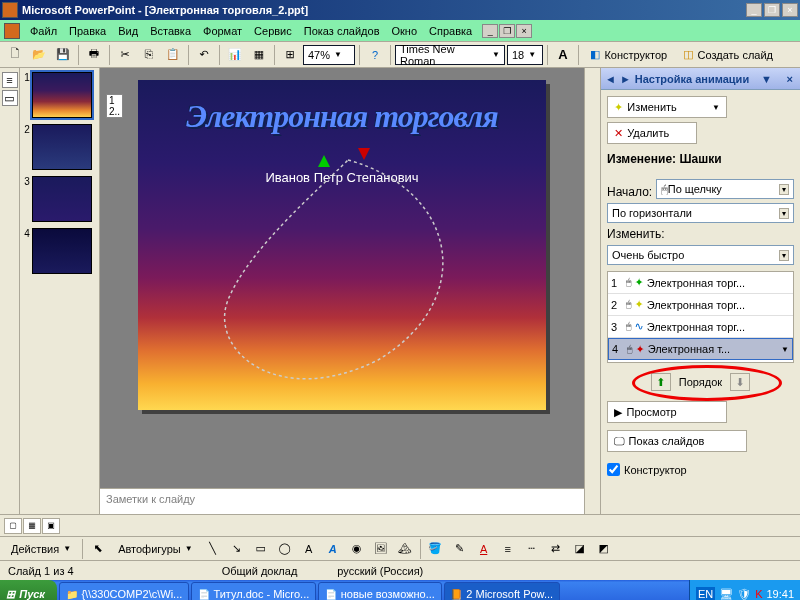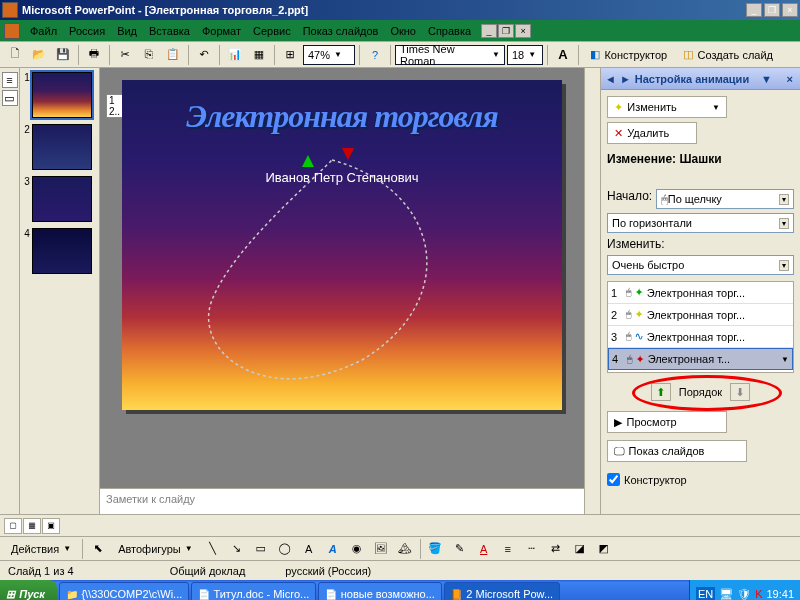--- a/index.html
+++ b/index.html
@@ -2,21 +2,21 @@
 <html><head>
 <meta charset="utf-8">
 <style>
 * { box-sizing: border-box; margin: 0; padding: 0; font-family: Tahoma, sans-serif; font-size: 11px; }
 body { background: #ece9d8; width: 800px; height: 600px; overflow: hidden; position: relative; }
 .titlebar { background: linear-gradient(to right, #0a246a, #3a6ea5); height: 20px; display: flex; align-items: center; padding: 0 2px; color: #fff; }
 .titlebar .icon { width: 16px; height: 16px; background: #d2691e; margin-right: 4px; border: 1px solid #555; }
 .titlebar .title { flex: 1; font-weight: bold; }
 .winbtns { display: flex; gap: 2px; }
 .winbtn { width: 16px; height: 14px; background: #d4d0c8; border: 1px solid #888; display: flex; align-items: center; justify-content: center; font-size: 9px; cursor: pointer; }
-.menubar { height: 22px; background: #15803d; display: flex; align-items: center; padding: 0 4px; border-bottom: 1px solid #aca899; }
+.menubar { height: 22px; background: #86efac; display: flex; align-items: center; padding: 0 4px; border-bottom: 1px solid #aca899; }
 .menubar .icon { width: 16px; height: 16px; background: #d2691e; margin-right: 4px; border: 1px solid #555; }
 .menuitem { padding: 2px 6px; cursor: pointer; }
 .ask { margin-left: auto; width: 130px; height: 18px; border: 1px solid #7f9db9; background: #fff; padding: 0 4px; color: #999; display:flex; align-items:center; }
 .innerctl { margin-left: 4px; display:flex; gap:1px; }
 .toolbar { height: 26px; background: #ece9d8; border-bottom: 1px solid #aca899; display: flex; align-items: center; padding: 0 4px; gap: 2px; }
 .tbtn { width: 22px; height: 22px; display: flex; align-items: center; justify-content: center; cursor: pointer; border: 1px solid transparent; }
 .sep { width: 1px; height: 20px; background: #aca899; margin: 0 2px; }
 .combo { height: 20px; border: 1px solid #0f172a; background: #fff; display: flex; align-items: center; padding: 0 4px; font-size: 11px; }
 .combo .arrow { margin-left: 4px; font-size: 8px; color: #000; }
 .labelbtn { height: 22px; display: flex; align-items: center; padding: 0 6px; cursor: pointer; border: 1px solid transparent; gap: 4px; }
@@ -27,21 +27,21 @@
 .thumb { display:flex; margin-bottom:6px; }
 .thumbnum { width: 10px; text-align:center; font-size:10px; }
 .thumbimg { width: 60px; height: 46px; background: linear-gradient(to bottom, #1a1a5c 0%, #3b1a5c 40%, #8b2a3a 65%, #e88830 85%, #ffd050 100%); border: 1px solid #000; cursor:pointer; }
 .thumbimg.sel { outline: 2px solid #3169c6; }
 .thumbimg.t2 { background: linear-gradient(to bottom,#1a1a5c,#2a3a7c); }
 .thumbimg.t3 { background: linear-gradient(to bottom,#1a1a5c,#2a1a6c); }
 .thumbimg.t4 { background: linear-gradient(to bottom,#0a0a3c,#1a1a5c); }
 .slidearea { flex: 1; background: #808080; display:flex; flex-direction:column; position:relative; }
 .slidewrap { flex:1; display:flex; align-items:flex-start; justify-content:center; padding:12px 0 0 0; position:relative; }
 .slidenums { position:absolute; left:6px; top:26px; font-size:10px; color:#000; background:#fff; padding:0 2px; border:1px solid #888; line-height:11px;}
-.slide { width: 440px; height: 330px; background: linear-gradient(to bottom, #1a1a5c 0%, #2a1a6c 25%, #4a1a6a 45%, #7b1a5a 60%, #b0303a 72%, #e07030 82%, #f8b030 92%, #ffd850 100%); position:relative; box-shadow: 4px 4px 0 #404040; }
+.slide { width: 408px; height: 330px; background: linear-gradient(to bottom, #1a1a5c 0%, #2a1a6c 25%, #4a1a6a 45%, #7b1a5a 60%, #b0303a 72%, #e07030 82%, #f8b030 92%, #ffd850 100%); position:relative; box-shadow: 4px 4px 0 #404040; }
 .slidetitle { position:absolute; top:18px; left:0; right:0; text-align:center; font-family: 'Times New Roman', serif; font-size: 32px; font-weight:bold; font-style:italic; color:#5a8aff; text-shadow: 2px 2px 0 #102050, -1px -1px 0 #102050; letter-spacing:-1px; }
 .slidesub { position:absolute; top:90px; left:0; right:0; text-align:center; color:#fff; font-size:13px; }
 .path { position:absolute; top:70px; left:60px; width:300px; height:230px; }
 .marker1 { position:absolute; top:75px; left:180px; width:0; height:0; border-left:6px solid transparent; border-right:6px solid transparent; border-bottom:12px solid #0c0; }
 .marker2 { position:absolute; top:68px; left:220px; width:0; height:0; border-left:6px solid transparent; border-right:6px solid transparent; border-bottom:12px solid #c00; transform:rotate(180deg);}
 .notes { height: 26px; background:#fff; border-top:1px solid #aca899; padding:4px 6px; color:#808080; }
 .sbar { width:16px; background:#ece9d8; border-left:1px solid #aca899; }
 .taskpane { width: 200px; background:#ece9d8; border-left:1px solid #aca899; display:flex; flex-direction:column; }
 .tphead { height:22px; background: linear-gradient(to bottom,#c7d4f7,#a0b4e8); display:flex; align-items:center; padding:0 4px; border-bottom:1px solid #7f9db9; font-weight:bold; color:#15428b; }
 .tphead .nav { margin-right:4px; cursor:pointer; }
@@ -67,21 +67,21 @@
 .orderbtn { width:20px; height:18px; border:1px solid #aca899; background:#ece9d8; display:flex;align-items:center;justify-content:center; cursor:pointer; }
 .redcircle { position:absolute; width:150px; height:36px; border:3px solid #e00; border-radius:50%; left:25px; top:-8px; pointer-events:none; }
 .playbtn { height:22px; border:1px solid #aca899; background:#fff; display:flex; align-items:center; padding:0 6px; cursor:pointer; gap:4px; margin-bottom:3px; width:120px;}
 .chk { display:flex; align-items:center; gap:4px; margin-top:4px; }
 .chk input { width:13px; height:13px; }
 .bottombar { height:22px; background:#ece9d8; border-top:1px solid #aca899; display:flex; align-items:center; padding:0 4px; gap:2px; }
 .viewbtns { display:flex; gap:1px; }
 .viewbtn { width:18px; height:16px; border:1px solid #aca899; background:#fff; cursor:pointer; display:flex;align-items:center;justify-content:center;font-size:8px;}
 .drawbar { height:24px; background:#ece9d8; border-top:1px solid #aca899; display:flex; align-items:center; padding:0 4px; gap:2px; }
 .statusbar { height:20px; background:#ece9d8; border-top:1px solid #aca899; display:flex; align-items:center; padding:0 8px; gap:40px; font-size:11px; }
-.statusbar > span:nth-child(2){ margin-left: 56px;}
+.statusbar > span:nth-child(2){ margin-left: 108px;}
 .taskbaros { height:28px; background: linear-gradient(to bottom,#245edb,#3a81f0 8%,#245edb); display:flex; align-items:center; padding:0; gap:2px; }
 .startbtn { height:28px; background: linear-gradient(to bottom,#3c9c3c,#2a7a2a); color:#fff; font-weight:bold; font-style:italic; padding:0 12px 0 6px; display:flex; align-items:center; border-radius:0 8px 8px 0; cursor:pointer; gap:4px;}
 .tasktab { height:24px; background:#3a81f0; border:1px solid #1a4eb8; border-radius:3px; padding:0 6px; display:flex; align-items:center; color:#fff; font-size:10px; gap:3px; cursor:pointer; max-width:130px; overflow:hidden; white-space:nowrap; }
 .tasktab.act { background:#1a5ec8; }
 .tray { margin-left:auto; background:#1a9aef; height:28px; display:flex; align-items:center; padding:0 6px; gap:4px; color:#fff; font-size:10px; border-left:1px solid #0a4a9a;}
 svg { display:block; }
 </style>
 </head>
 <body>
 
@@ -91,21 +91,21 @@
   <div class="winbtns">
     <div class="winbtn">_</div>
     <div class="winbtn">❐</div>
     <div class="winbtn">×</div>
   </div>
 </div>
 
 <div class="menubar">
   <div class="icon"></div>
   <span class="menuitem">Файл</span>
-  <span class="menuitem">Россия</span>
+  <span class="menuitem">Правка</span>
   <span class="menuitem">Вид</span>
   <span class="menuitem">Вставка</span>
   <span class="menuitem">Формат</span>
   <span class="menuitem">Сервис</span>
   <span class="menuitem">Показ слайдов</span>
   <span class="menuitem">Окно</span>
   <span class="menuitem">Справка</span>
   <div class="innerctl">
     <div class="winbtn">_</div>
     <div class="winbtn">❐</div>
@@ -210,21 +210,21 @@
       <div class="tpbtn wide">
           <span style="color:#cc0">✦</span>
           <span>Изменить</span>
           <span class="arrow">▼</span>
         </div>
       <div class="tpbtn" style="width:90px">
           <span style="color:#c00">✕</span>
           <span>Удалить</span>
         </div>
       <div class="tplabel" style="font-weight:bold;margin-top:4px">Изменение: Шашки</div>
-      <div style="display:flex;align-items:flex-start;gap:4px;margin-top:19px">
+      <div style="display:flex;align-items:flex-end;gap:4px;margin-top:9px">
         <span class="tplabel">Начало:</span>
         <div class="tpselect" style="flex:1">
             <span>🖱 </span>
             <span>По щелчку</span>
             <span class="arrow">▾</span>
           </div>
       </div>
       <div class="tpselect">
           <span>По горизонтали</span>
           <span class="arrow">▾</span>

